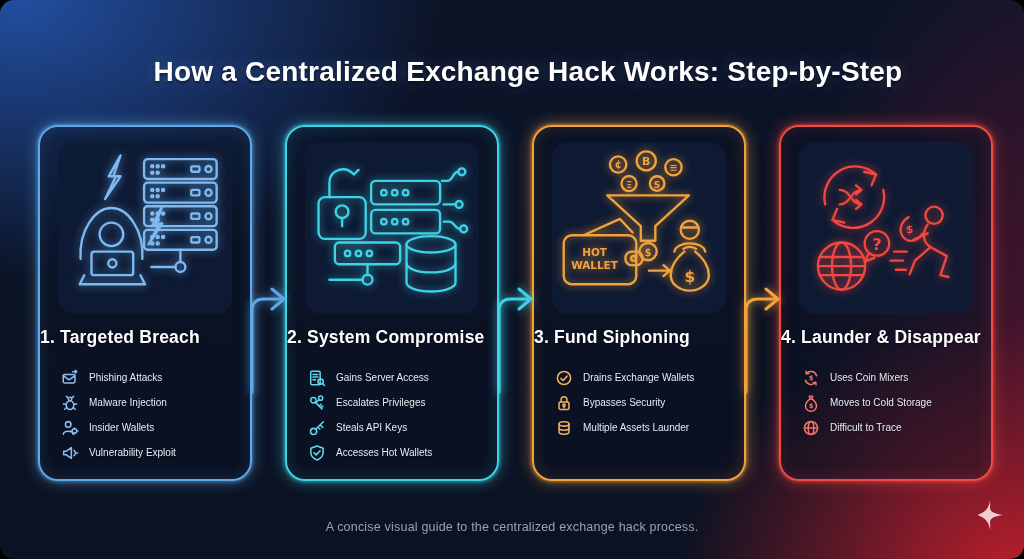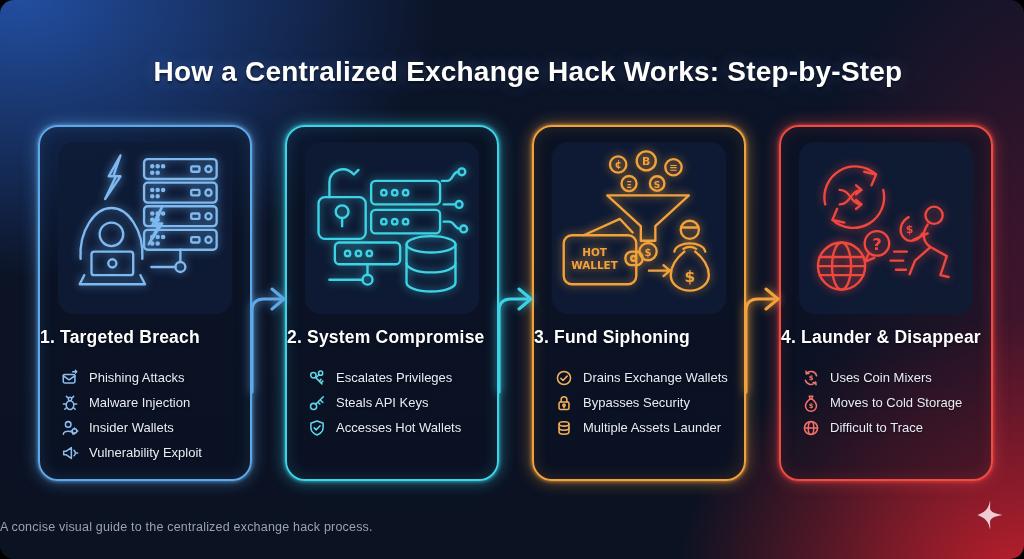--- a/index.html
+++ b/index.html
@@ -17,23 +17,23 @@
     border:2px solid var(--ac);box-sizing:border-box;background:rgba(9,17,36,.45);}
   .card .panel{position:absolute;left:18px;right:18px;top:15px;height:172px;border-radius:16px;
     background:rgba(15,27,54,.88);display:flex;align-items:center;justify-content:center;}
   .card .panel svg{width:158px;height:156px;}
   .step-title{position:absolute;top:200px;left:0;width:100%;margin:0;
     color:#fff;font-size:17.5px;font-weight:bold;letter-spacing:.2px;text-shadow:0 1px 2px rgba(0,0,0,.6);}
   .items{position:absolute;top:238px;left:21px;right:8px;}
   .item{display:flex;align-items:center;gap:10px;height:25px;}
   .item .ic{color:var(--ic);width:18px;height:18px;flex:none;display:inline-flex;}
   .item .ic svg{width:18px;height:18px;}
-  .item .lbl{color:#e8ecf5;font-size:13px;white-space:nowrap;text-shadow:0 1px 2px rgba(0,0,0,.5);}
+  .item .lbl{color:#e8ecf5;font-size:10px;white-space:nowrap;text-shadow:0 1px 2px rgba(0,0,0,.5);}
   .conn{position:absolute;top:280px;width:44px;height:114px;pointer-events:none;}
-  .footer{position:absolute;left:0;width:100%;top:520px;
+  .footer{position:absolute;left:0;width:100%;top:520px;text-align:center;
     color:#99a1b4;font-size:12.5px;letter-spacing:.2px;}
   .sparkle{position:absolute;right:16px;top:498px;width:36px;height:34px;}
   svg text{font-family:"DejaVu Sans","Liberation Sans",sans-serif;}
 </style>
 </head>
 <body>
 
 <div class="canvas">
 
   <h1 class="title">How a Centralized Exchange Hack Works: Step-by-Step</h1>
@@ -146,20 +146,31 @@
           <circle cx="161" cy="60" r="3.8"></circle>
         <path d="M144 79 h6 c6 0 6 8 12 8"></path>
           <circle cx="166" cy="87" r="3.8"></circle>
       </svg>
     </div>
     <h2 class="step-title">2. System Compromise</h2>
     <div class="items">
       <div class="item">
         <span class="ic">
             <svg viewBox="0 0 20 20" fill="none" stroke="currentColor" stroke-width="1.7" stroke-linecap="round" stroke-linejoin="round">
+              <rect x="3" y="2.5" width="10.5" height="15" rx="1.5"></rect>
+              <path d="M5.5 6 h5.5 M5.5 9 h5.5 M5.5 12 h3"></path>
+              <circle cx="14" cy="14" r="3"></circle>
+              <path d="M16.2 16.2 L18.3 18.3"></path>
+            </svg>
+          </span>
+        <span class="lbl">Gains Server Access</span>
+      </div>
+      <div class="item">
+        <span class="ic">
+            <svg viewBox="0 0 20 20" fill="none" stroke="currentColor" stroke-width="1.7" stroke-linecap="round" stroke-linejoin="round">
               <circle cx="6" cy="7" r="3"></circle>
               <path d="M8.3 9.3 L15.5 16.5 M12.5 13.5 l2 -2 M14.5 15.5 l2 -2"></path>
               <circle cx="14" cy="4.6" r="2.3"></circle>
               <path d="M12.3 6.3 L9.4 9.2"></path>
             </svg>
           </span>
         <span class="lbl">Escalates Privileges</span>
       </div>
       <div class="item">
         <span class="ic">

